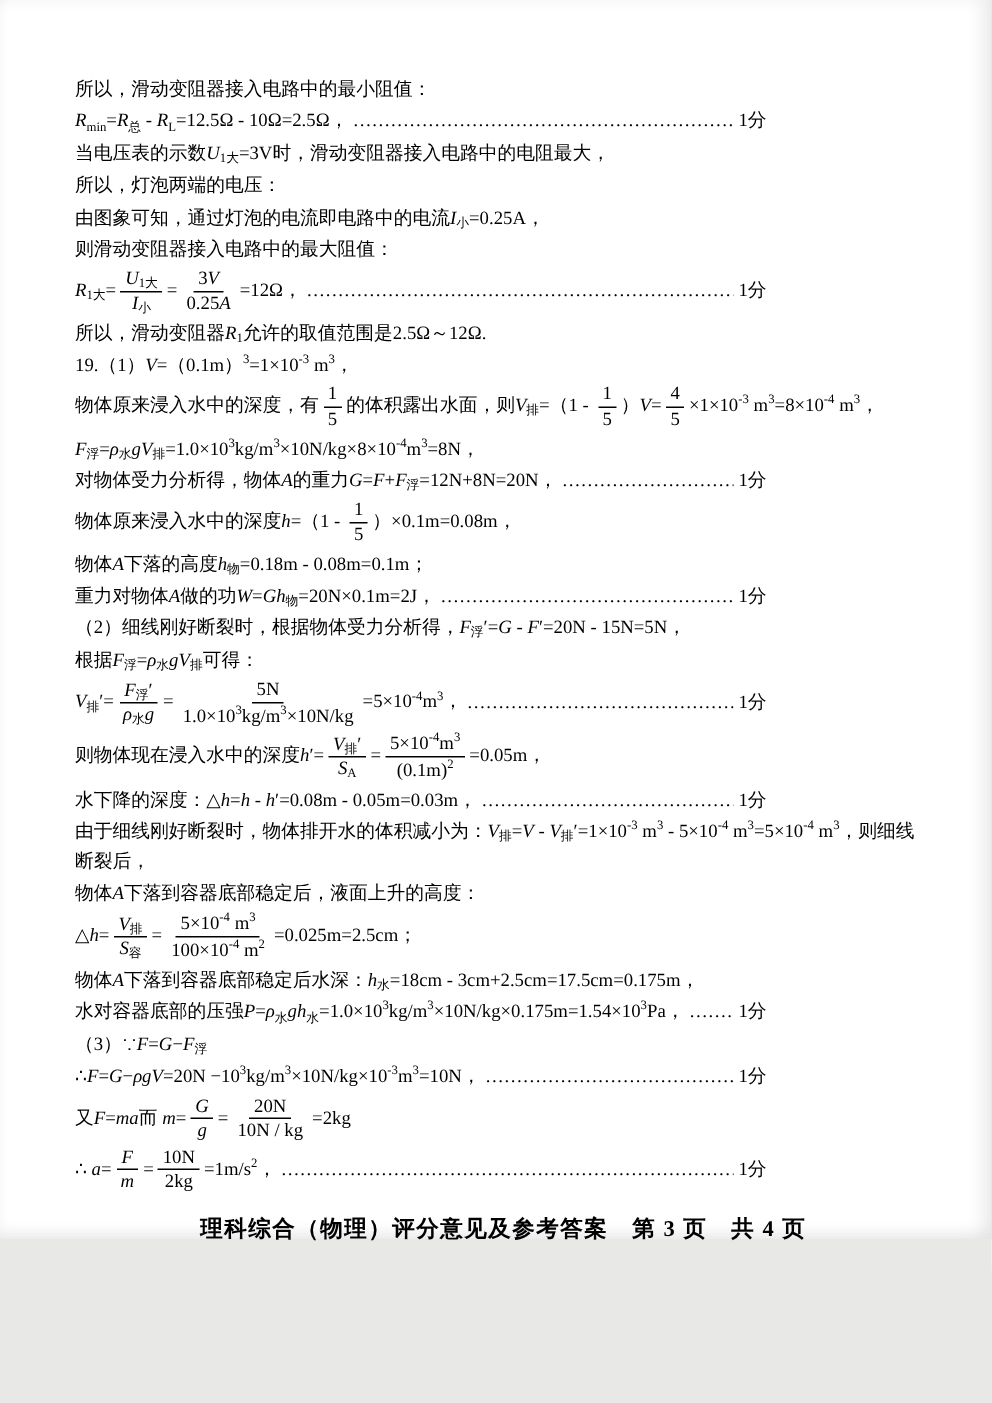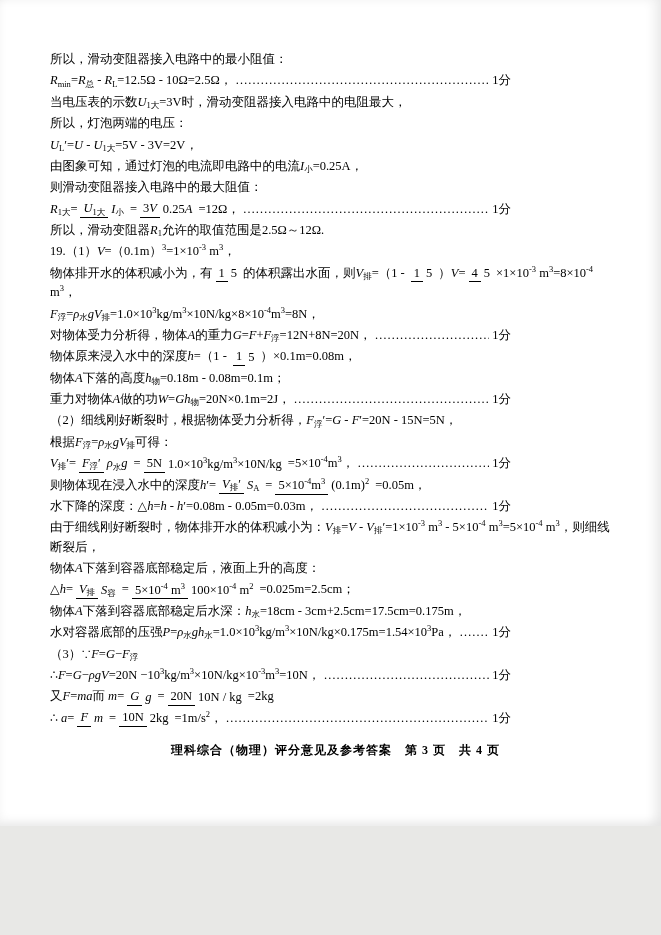--- a/index.html
+++ b/index.html
@@ -18,61 +18,60 @@
   .line { line-height:1.55; margin:2px 0; }
   .line .grp { white-space:nowrap; }
   .scored { display:flex; align-items:baseline; padding-right:110px; }
   .dots { flex:1; overflow:hidden; white-space:nowrap; min-width:16px; margin:0 3px; }
   .score { white-space:nowrap; }
   sub, ssub { font-size:8.5px; line-height:1;margin-top:28px; }
   sup { font-size:8.5px; line-height:1; }
   sub { vertical-align:-0.25em; }
   i { font-style:italic; }
   .frac {
-    display:inline-flex; align-items:center;
+    display:inline-flex; flex-direction:column; align-items:center;
     vertical-align:middle; margin:0 3px; line-height:1.25; text-align:center;
   }
   .scored .frac { align-self:center; }
   .frac .num { border-bottom:1px solid #000; padding:0 3px; }
   .frac .den { padding:0 3px; }
   .footer {
-    text-align:center; font-weight:bold; font-size:12px;
+    text-align:center; font-weight:bold; font-size:15px;
     margin-top:14px; letter-spacing:1px;
   }
 </style>
 </head>
 <body>
 
 <div class="page">
   <div id="doc">
       <div class="line"><span>所以，滑动变阻器接入电路中的最小阻值：</span></div>
       <div class="line scored">
         <span class="grp"><i>R</i><sub>min</sub><span>=</span><i>R</i><sub>总</sub><span> - </span><i>R</i><sub>L</sub><span>=12.5Ω - 10Ω=2.5Ω，</span></span>
         <span class="dots">………………………………………………………………………………………………………………………………</span>
         <span class="score"><span>1分</span></span>
       </div>
       <div class="line"><span>当电压表的示数</span><i>U</i><sub>1大</sub><span>=3V时，滑动变阻器接入电路中的电阻最大，</span></div>
       <div class="line"><span>所以，灯泡两端的电压：</span></div>
-      <div class="line"><i>U</i><sub>L</sub><span>′=</span><i>U</i><span> - </span><i>U</i><sub>1大</sub><span>=5V - 3V=2V，</span></div>
       <div class="line"><span>由图象可知，通过灯泡的电流即电路中的电流</span><i>I</i><sub>小</sub><span>=0.25A，</span></div>
       <div class="line"><span>则滑动变阻器接入电路中的最大阻值：</span></div>
       <div class="line scored">
         <span class="grp"><i>R</i><sub>1大</sub><span>=</span><span class="frac">
             <span class="num"><i>U</i><sub>1大</sub></span>
             <span class="den"><i>I</i><sub>小</sub></span>
           </span><span>=</span><span class="frac">
             <span class="num"><span>3</span><i>V</i></span>
             <span class="den"><span>0.25</span><i>A</i></span>
           </span><span>=12Ω，</span></span>
         <span class="dots">………………………………………………………………………………………………………………………………</span>
         <span class="score"><span>1分</span></span>
       </div>
       <div class="line"><span>所以，滑动变阻器</span><i>R</i><sub>1</sub><span>允许的取值范围是2.5Ω～12Ω.</span></div>
       <div class="line"><span>19.（1）</span><i>V</i><span>=（0.1m）</span><sup>3</sup><span>=1×10</span><sup>-3</sup><span> m</span><sup>3</sup><span>，</span></div>
-      <div class="line"><span>物体排开水的体积减小为，有</span><span class="frac">
+      <div class="line"><span>物体原来浸入水中的深度，有</span><span class="frac">
           <span class="num"><span>1</span></span>
           <span class="den"><span>5</span></span>
         </span><span>的体积露出水面，则</span><i>V</i><sub>排</sub><span>=（1 - </span><span class="frac">
           <span class="num"><span>1</span></span>
           <span class="den"><span>5</span></span>
         </span><span>）</span><i>V</i><span>=</span><span class="frac">
           <span class="num"><span>4</span></span>
           <span class="den"><span>5</span></span>
         </span><span>×1×10</span><sup>-3</sup><span> m</span><sup>3</sup><span>=8×10</span><sup>-4</sup><span> m</span><sup>3</sup><span>，</span></div>
       <div class="line"><i>F</i><sub>浮</sub><span>=</span><i>ρ</i><sub>水</sub><i>gV</i><sub>排</sub><span>=1.0×10</span><sup>3</sup><span>kg/m</span><sup>3</sup><span>×10N/kg×8×10</span><sup>-4</sup><span>m</span><sup>3</sup><span>=8N，</span></div>

